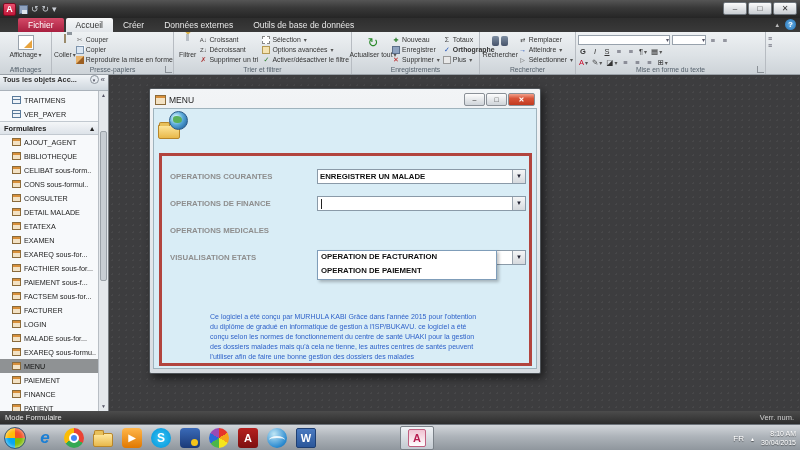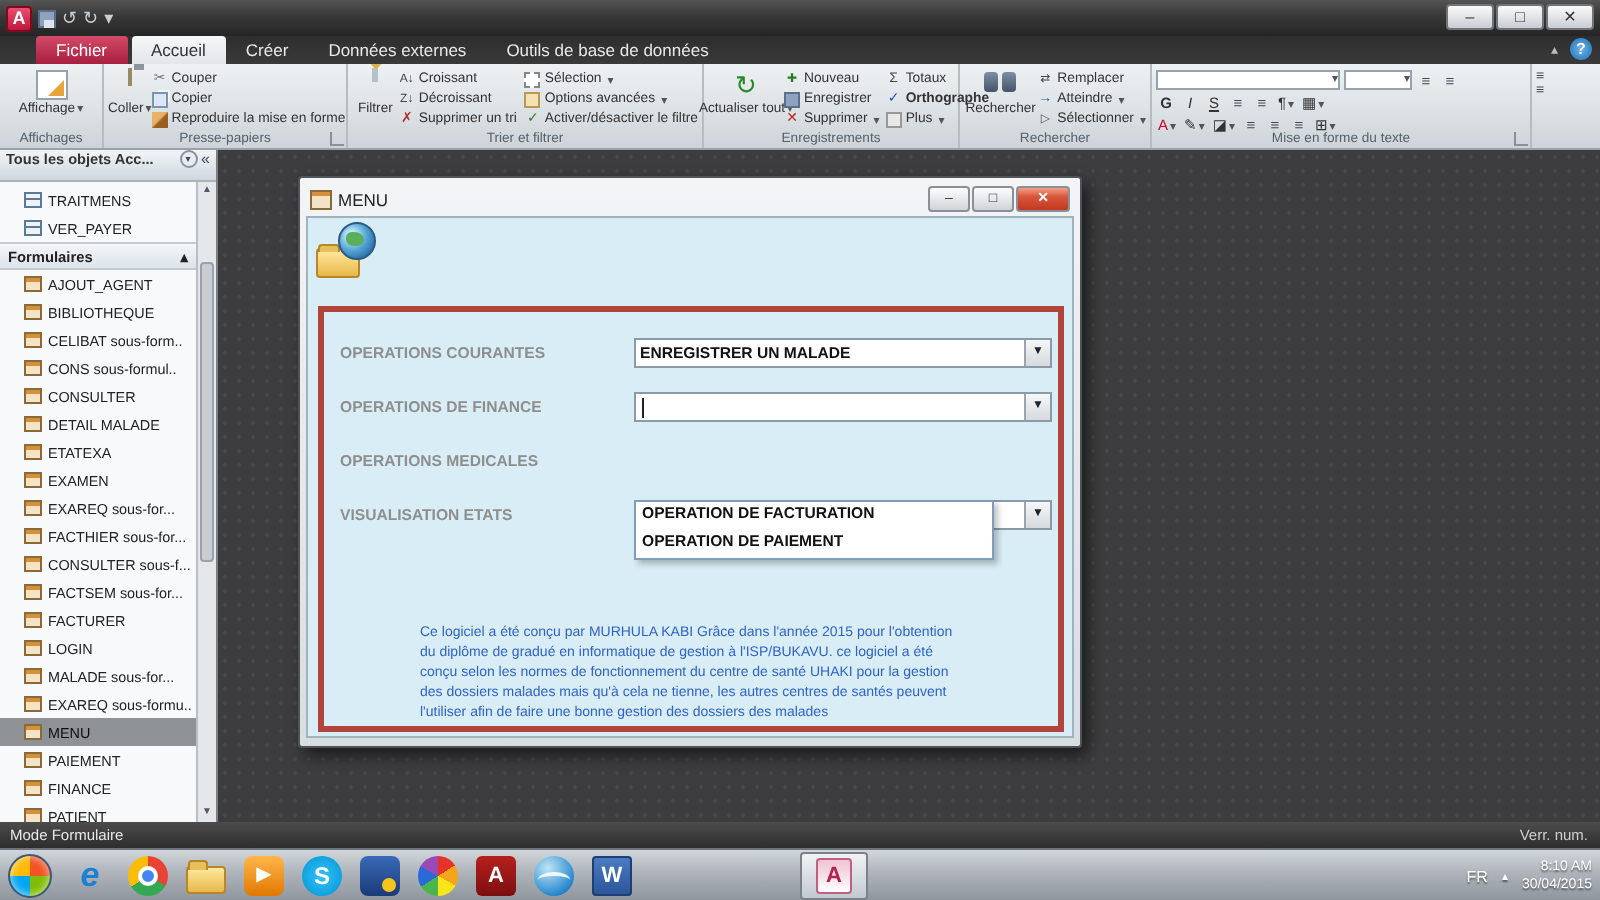--- a/index.html
+++ b/index.html
@@ -479,21 +479,21 @@
             <div class="nav-item">
             <span class="obj-icon frm"></span>
               <span>EXAREQ sous-for...</span>
           </div>
             <div class="nav-item">
             <span class="obj-icon frm"></span>
               <span>FACTHIER sous-for...</span>
           </div>
             <div class="nav-item">
             <span class="obj-icon frm"></span>
-              <span>CONSULTER sous-f...</span>
+              <span>PAIEMENT sous-f...</span>
           </div>
             <div class="nav-item">
             <span class="obj-icon frm"></span>
               <span>FACTSEM sous-for...</span>
           </div>
             <div class="nav-item">
             <span class="obj-icon frm"></span>
               <span>FACTURER</span>
           </div>
             <div class="nav-item">

